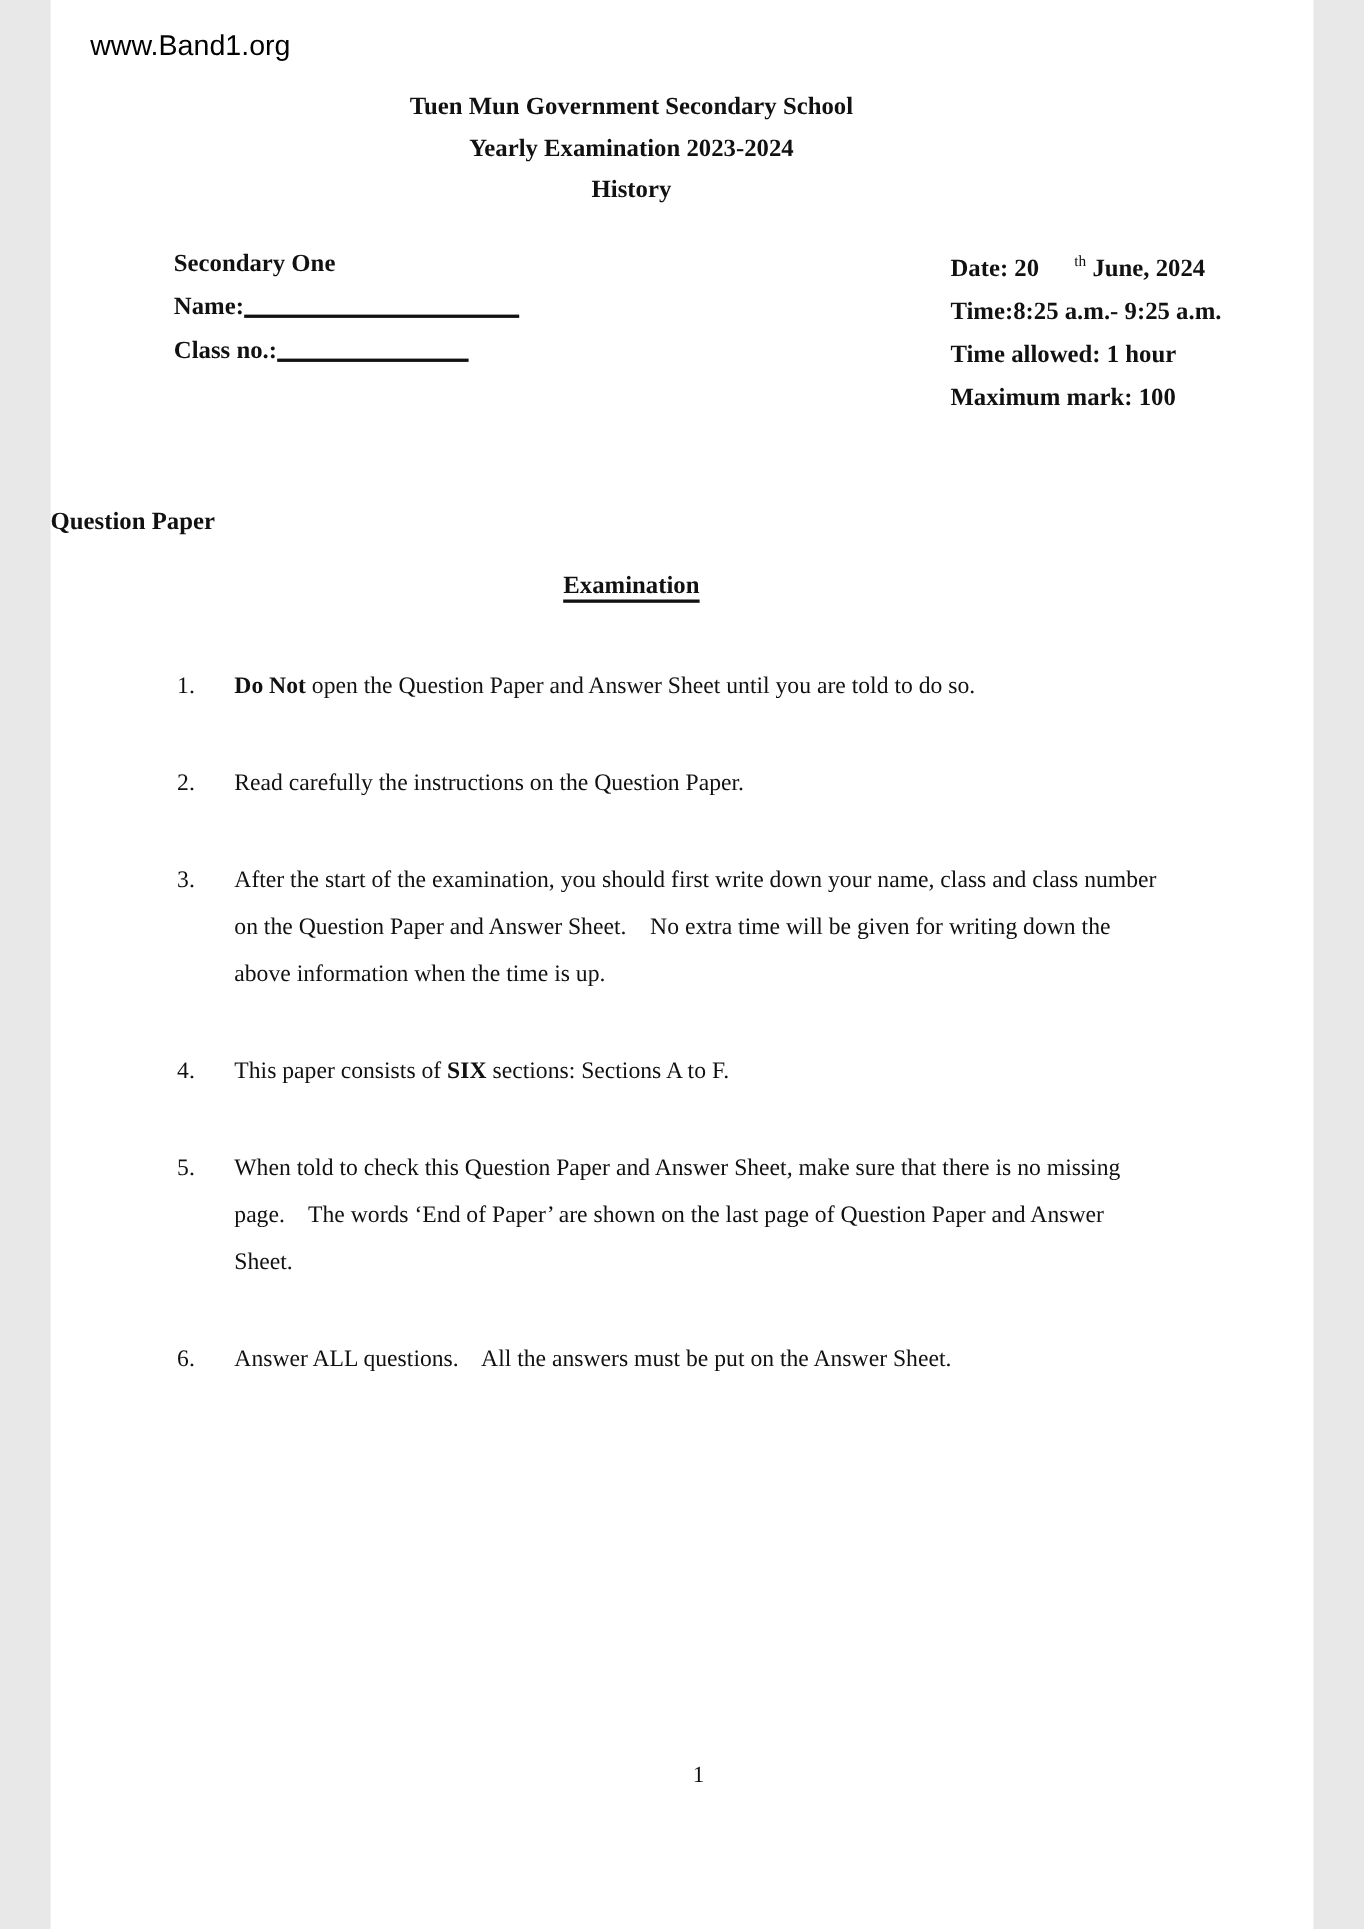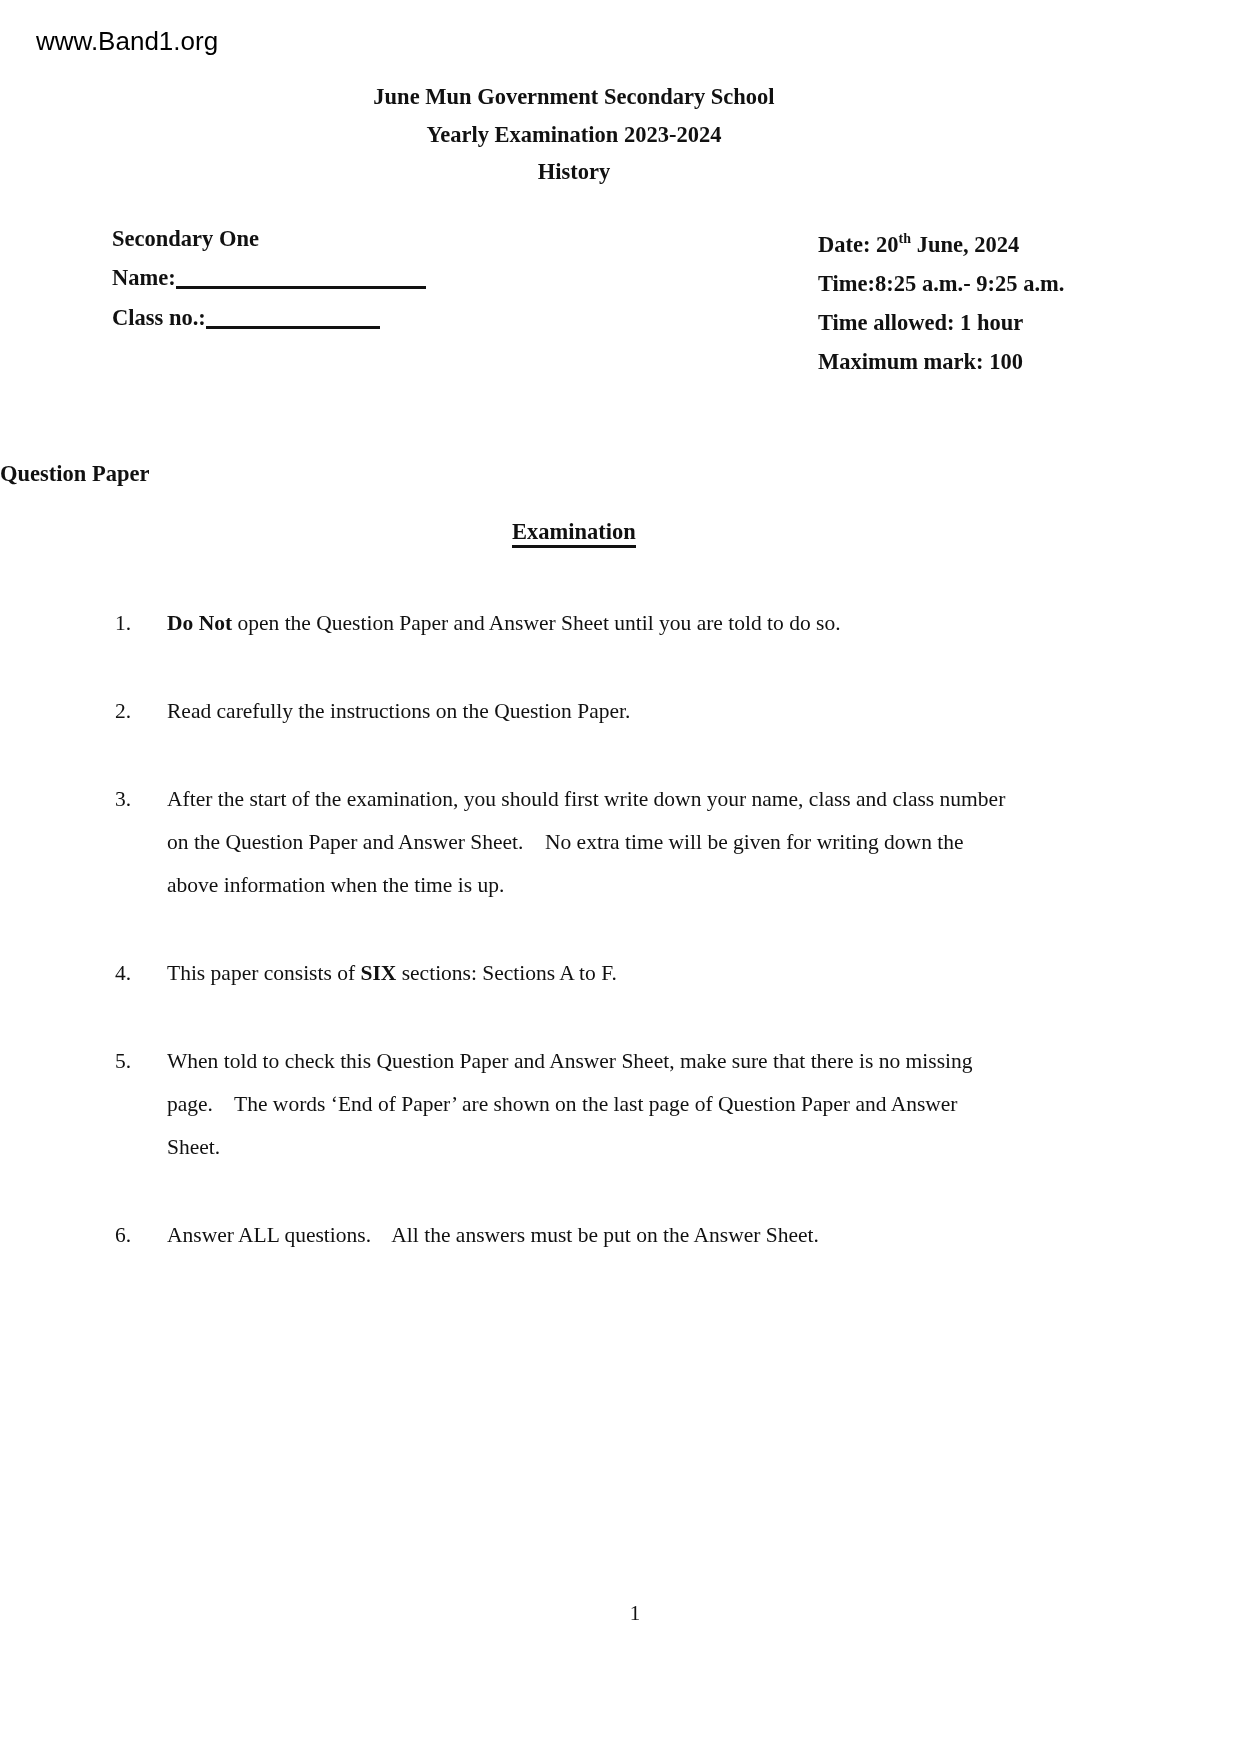--- a/index.html
+++ b/index.html
@@ -1,18 +1,18 @@
 <!DOCTYPE html>
 <html><head>
 <meta charset="utf-8">
 <style>
   html,body{margin:0;padding:0;background:#e8e8e8;}
   .page{
     position:relative;
-    width:1240px;height:1754px;
+    width:1148px;height:1754px;
     margin:0 auto;
     background:#ffffff;
     color:#111111;
     font-family:"Liberation Serif",serif;
     overflow:hidden;
   }
   .watermark{
     position:absolute;left:36px;top:26px;
     font-family:"Liberation Sans",sans-serif;
     font-size:26px;font-weight:400;color:#000;
@@ -29,21 +29,21 @@
     position:absolute;left:818px;top:219px;
     font-weight:bold;font-size:22.5px;line-height:39.3px;white-space:nowrap;
   }
   .blank{
     display:inline-block;border-bottom:3px solid #111;height:0.85em;
     vertical-align:-4px;
   }
   .blank-name{width:250px;}
   .blank-class{width:246px;}
   .blank-classno{width:174px;}
-  .sup{font-size:0.62em;vertical-align:super;font-weight:bold;}
+  .sup{font-size:0.62em;vertical-align:super;font-weight:normal;margin-left:32px;}
   .qp-heading{
     position:absolute;top:461px;left:0;right:92px;margin:0;
     font-size:22.5px;font-weight:bold;
   }
   .instr-heading{
     position:absolute;top:519px;left:0;right:92px;margin:0;
     text-align:center;font-size:22.5px;font-weight:bold;
   }
   .instr-heading .u{border-bottom:3px solid #111;padding-bottom:1px;}
   .instructions{
@@ -60,21 +60,21 @@
   }
 </style>
 </head>
 <body>
 
 <div class="page">
 
   <div class="watermark">www.Band1.org</div>
 
   <header class="title-block">
-    <div>June Mun Government Secondary School</div>
+    <div>Tuen Mun Government Secondary School</div>
     <div>Yearly Examination 2023-2024</div>
     <div>History</div>
   </header>
 
   <section class="info-left">
     <div>
       <span>Secondary One</span>
     </div>
     <div>
       <span>Name:</span><span class="blank blank-name"></span>

